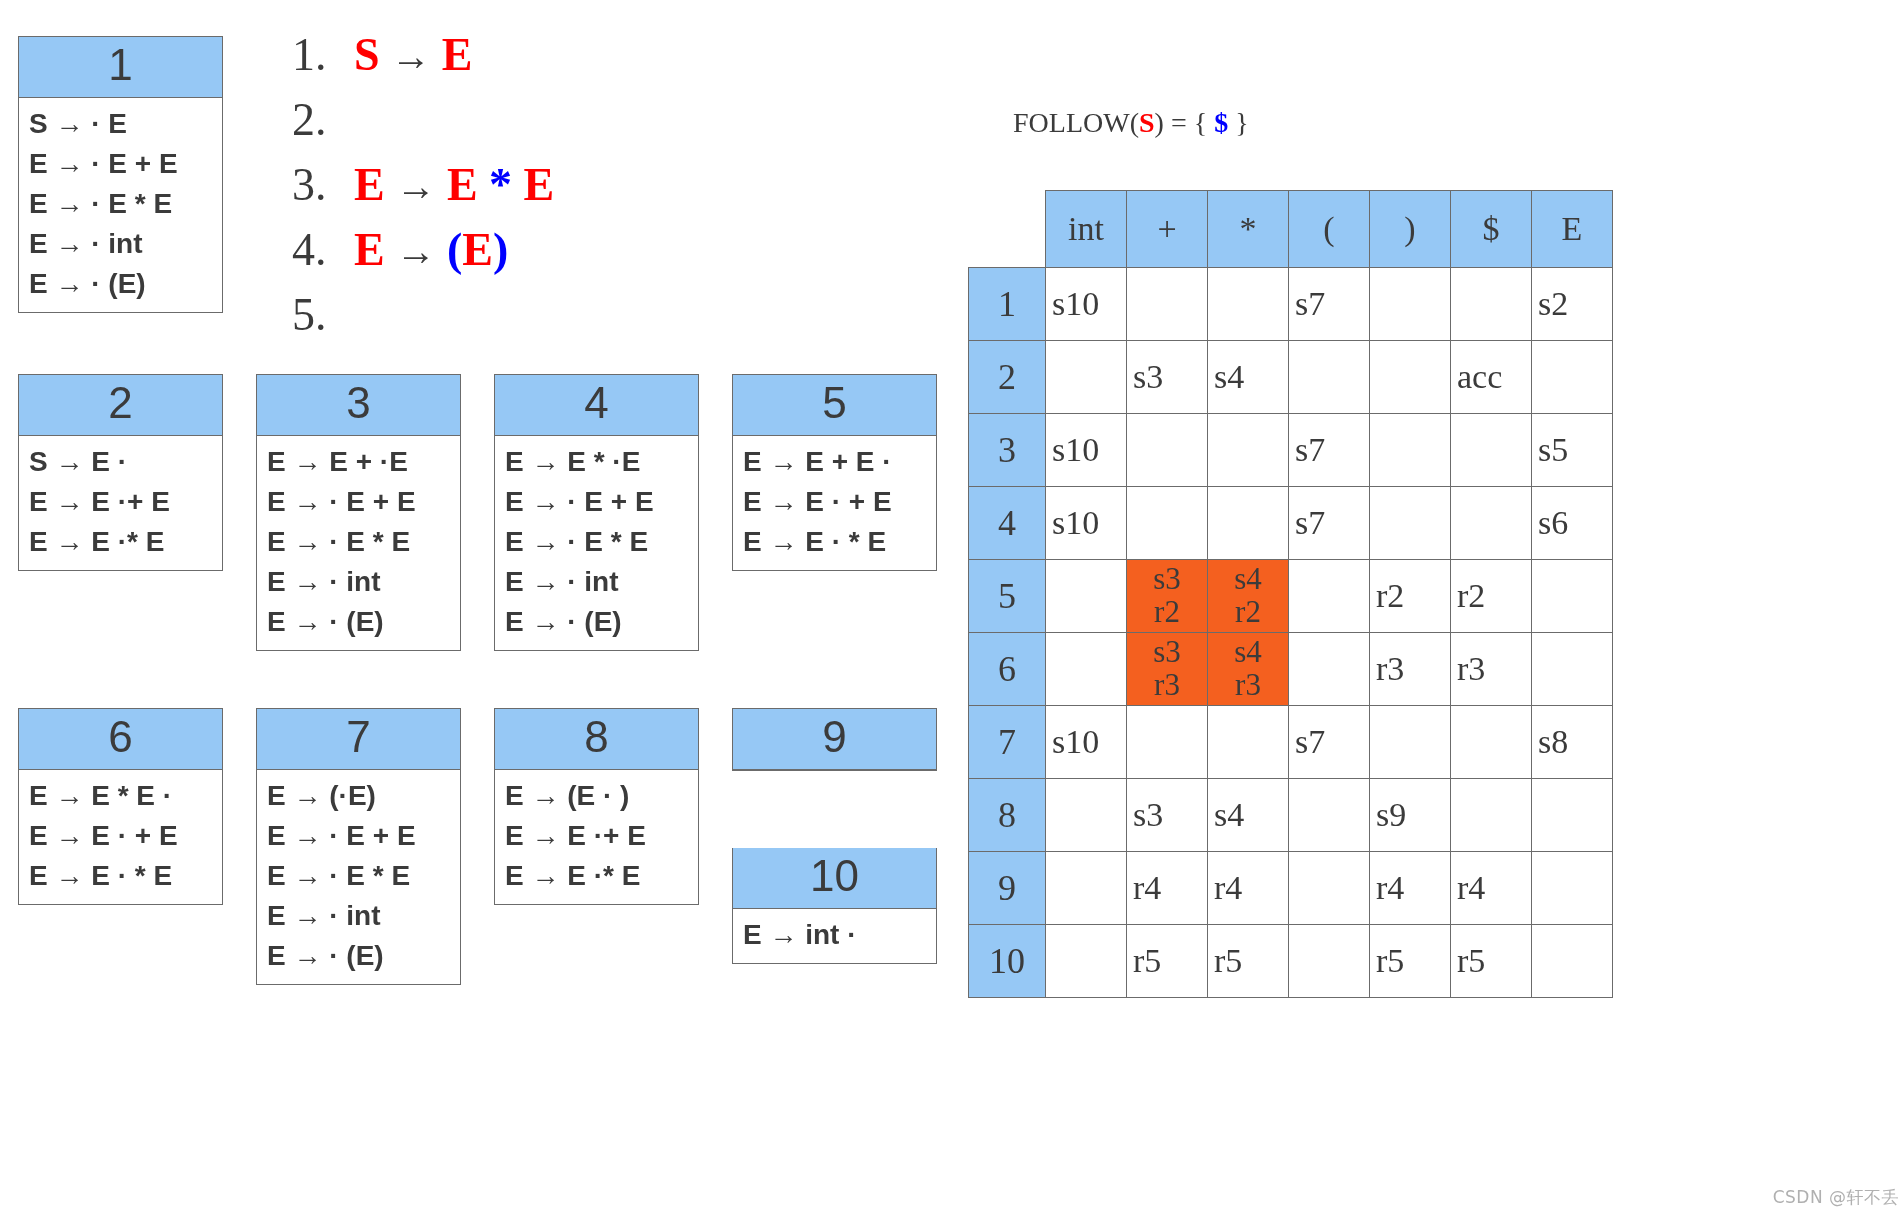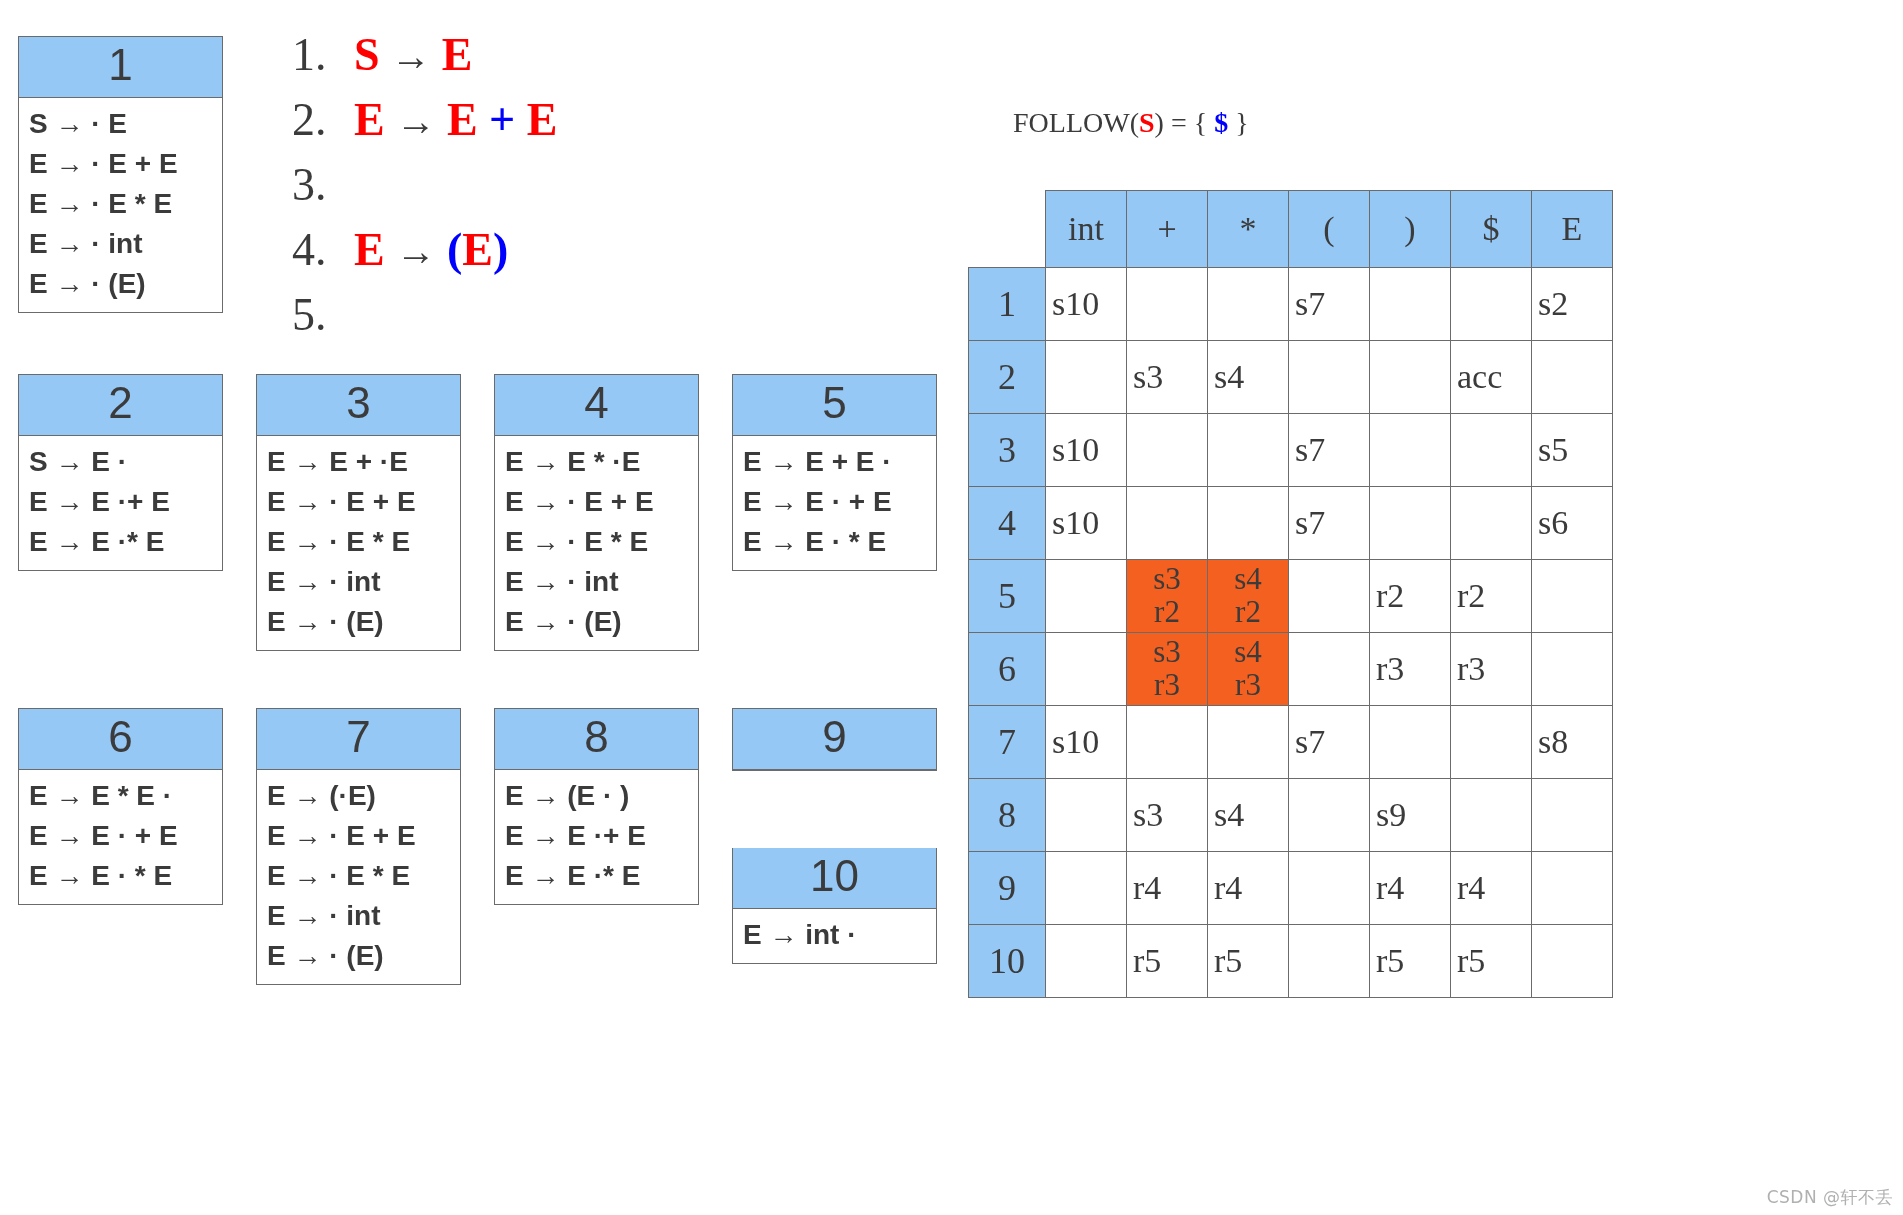--- a/index.html
+++ b/index.html
@@ -143,21 +143,21 @@
     text-align: center;
     padding: 0;
     line-height: 1.05;
     font-size: 31px;
   }
   .conflict-stack { display: flex; flex-direction: column; align-items: center; justify-content: center; }
 
   
   #watermark {
     position: absolute;
-    right: 10px;
+    right: 4px;
     bottom: 6px;
     font-size: 17px;
     color: #b0b0b0;
     font-family: "DejaVu Sans", sans-serif;
     letter-spacing: 0.5px;
   }
 </style>
 </head>
 <body>
 
@@ -245,24 +245,24 @@
     </div>
   </div>
 
 <div id="grammar">
     <div class="rule-row">
       <span class="rule-num">1.</span>
       <span class="rule-body"><span class="nt">S</span><span class="arr"> → </span><span class="nt">E</span></span>
     </div>
     <div class="rule-row">
       <span class="rule-num">2.</span>
-      <span class="rule-body"><span class="nt">E</span><span class="arr"> → </span><span class="nt">E</span> <span class="tm">+</span> <span class="nt">E</span></span>
     </div>
     <div class="rule-row">
       <span class="rule-num">3.</span>
+      <span class="rule-body"><span class="nt">E</span><span class="arr"> → </span><span class="nt">E</span> <span class="tm">*</span> <span class="nt">E</span></span>
     </div>
     <div class="rule-row">
       <span class="rule-num">4.</span>
       <span class="rule-body"><span class="nt">E</span><span class="arr"> → </span><span class="tm">(</span><span class="nt">E</span><span class="tm">)</span></span>
     </div>
     <div class="rule-row">
       <span class="rule-num">5.</span>
     </div>
   </div>
 

